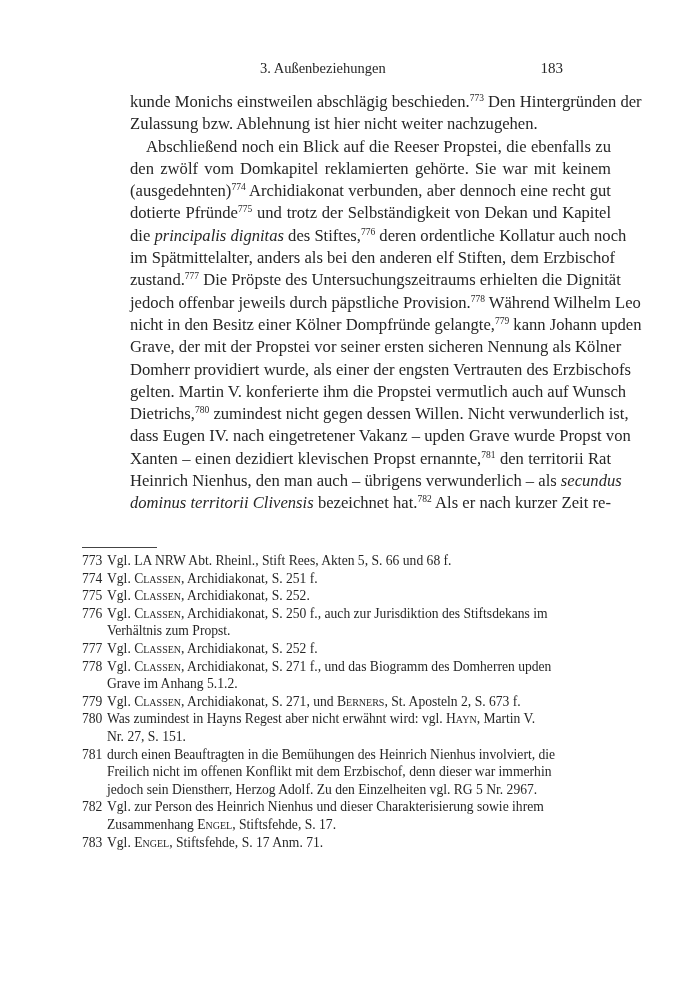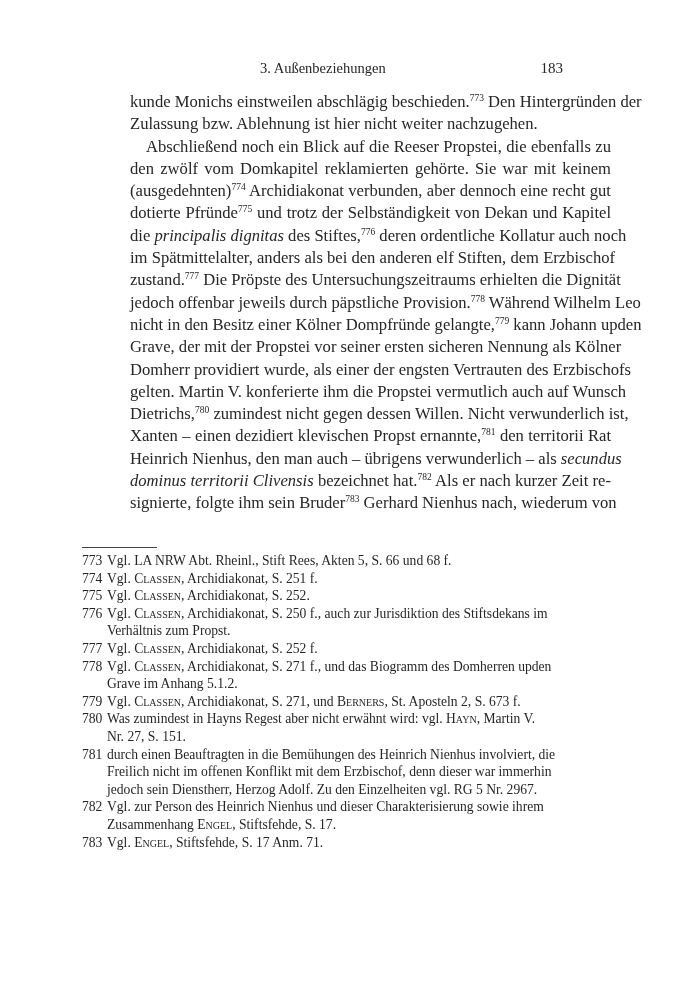--- a/index.html
+++ b/index.html
@@ -47,24 +47,24 @@
       <span class="line"><span>dotierte Pfründe</span><span class="fn-ref">775</span><span> und trotz der Selbständigkeit von Dekan und Kapitel</span></span>
       <span class="line"><span>die </span><span class="it">principalis dignitas</span><span> des Stiftes,</span><span class="fn-ref">776</span><span> deren ordentliche Kollatur auch noch</span></span>
       <span class="line"><span>im Spätmittelalter, anders als bei den anderen elf Stiften, dem Erzbischof</span></span>
       <span class="line"><span>zustand.</span><span class="fn-ref">777</span><span> Die Pröpste des Untersuchungszeitraums erhielten die Dignität</span></span>
       <span class="line"><span>jedoch offenbar jeweils durch päpstliche Provision.</span><span class="fn-ref">778</span><span> Während Wilhelm Leo</span></span>
       <span class="line"><span>nicht in den Besitz einer Kölner Dompfründe gelangte,</span><span class="fn-ref">779</span><span> kann Johann upden</span></span>
       <span class="line"><span>Grave, der mit der Propstei vor seiner ersten sicheren Nennung als Kölner</span></span>
       <span class="line"><span>Domherr providiert wurde, als einer der engsten Vertrauten des Erzbischofs</span></span>
       <span class="line"><span>gelten. Martin V. konferierte ihm die Propstei vermutlich auch auf Wunsch</span></span>
       <span class="line"><span>Dietrichs,</span><span class="fn-ref">780</span><span> zumindest nicht gegen dessen Willen. Nicht verwunderlich ist,</span></span>
+      <span class="line"><span>dass Eugen IV. nach eingetretener Vakanz – upden Grave wurde Propst von</span></span>
       <span class="line"><span>Xanten – einen dezidiert klevischen Propst ernannte,</span><span class="fn-ref">781</span><span> den territorii Rat</span></span>
       <span class="line"><span>Heinrich Nienhus, den man auch – übrigens verwunderlich – als </span><span class="it">secundus</span></span>
       <span class="line"><span class="it">dominus territorii Clivensis</span><span> bezeichnet hat.</span><span class="fn-ref">782</span><span> Als er nach kurzer Zeit re-</span></span>
-      <span class="line"><span>signierte, folgte ihm sein Bruder</span><span class="fn-ref">783</span><span> Gerhard Nienhus nach, wiederum von</span></span>
     </div>
 
   <div class="fn-rule"></div>
 
   <div class="footnotes" id="footnotes">
       <div class="fn">
         <span class="fn-num">773</span>
         <span class="fn-line"><span>Vgl. LA NRW Abt. Rheinl., Stift Rees, Akten 5, S. 66 und 68 f.</span></span>
       </div>
       <div class="fn">

